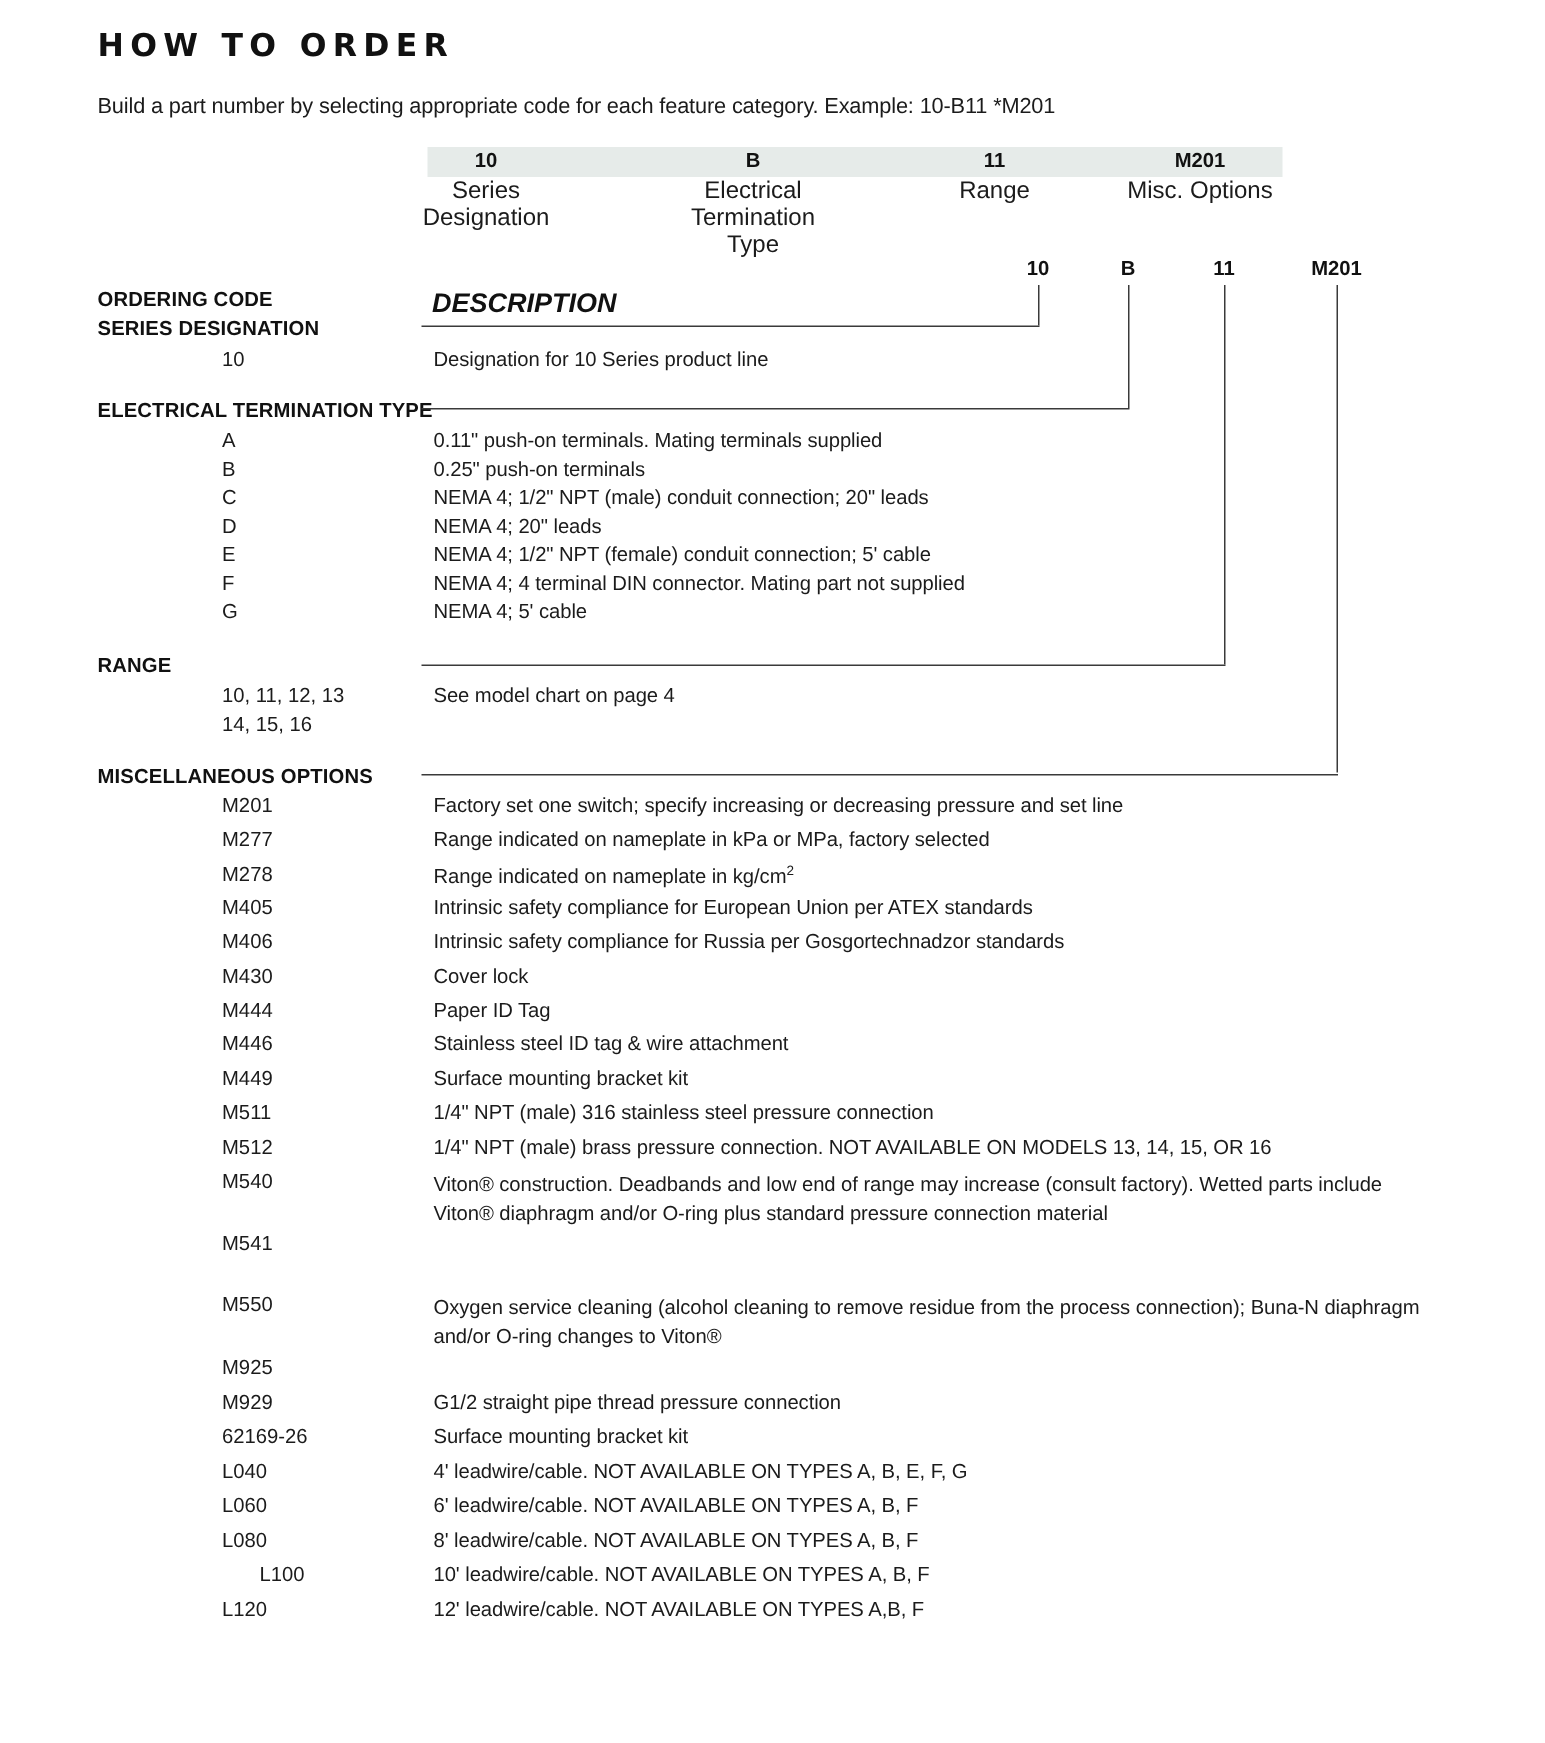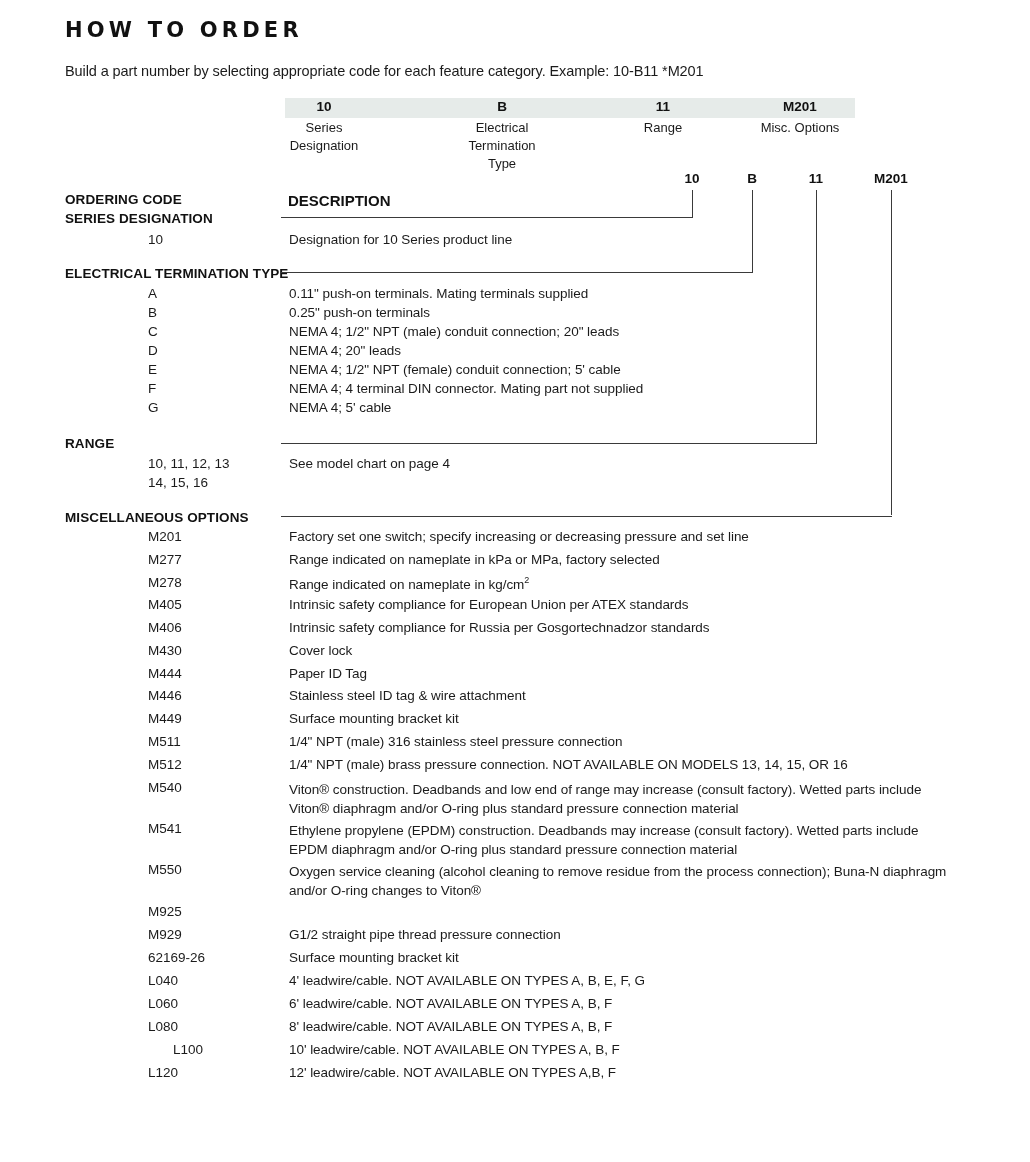--- a/index.html
+++ b/index.html
@@ -56,21 +56,21 @@
     top: 99px;
     text-align: center;
     font-size: 13.5px;
     font-weight: bold;
     color: #111111;
   }
   .pn-sub {
     position: absolute;
     top: 119px;
     text-align: center;
-    font-size: 13px;
+    font-size: 16px;
     color: #1b1b1b;
     line-height: 18px;
   }
   .c1 { left: 262px; width: 124px; }
   .c2 { left: 432px; width: 140px; }
   .c3 { left: 608px; width: 110px; }
   .c4 { left: 735px; width: 130px; }
 
   
   .blabel {
@@ -94,23 +94,24 @@
     font-size: 13.5px;
     font-weight: bold;
     letter-spacing: 0.1px;
     color: #111111;
     white-space: nowrap;
   }
   .desc-head {
     position: absolute;
     left: 288px;
     top: 192px;
-    font-size: 15px;
-    font-weight: bold;
-    color: #111111;
+    font-size: 18px;
+    font-weight: bold;
+    color: #111111;
+    font-style: italic;
   }
 
   
   .rule {
     position: absolute;
     height: 0;
     border-top: 1.4px solid #3a3a3a;
   }
 
   
@@ -285,21 +286,20 @@
   <div class="code indent-b" style="top:734px;">M511</div>
   <div class="desc" style="top:734px;">1/4" NPT (male) 316 stainless steel pressure connection</div>
 
   <div class="code indent-b" style="top:757px;">M512</div>
   <div class="desc" style="top:757px;">1/4" NPT (male) brass pressure connection. NOT AVAILABLE ON MODELS 13, 14, 15, OR 16</div>
 
   <div class="code indent-b" style="top:780px;">M540</div>
   <div class="desc wrap" style="top:780px;">Viton® construction. Deadbands and low end of range may increase (consult factory). Wetted parts include Viton® diaphragm and/or O-ring plus standard pressure connection material</div>
 
   <div class="code indent-b" style="top:821px;">M541</div>
-  <div class="desc wrap" style="top:821px;">Ethylene propylene (EPDM) construction. Deadbands may increase (consult factory). Wetted parts include EPDM diaphragm and/or O-ring plus standard pressure connection material</div>
 
   <div class="code indent-b" style="top:862px;">M550</div>
   <div class="desc wrap" style="top:862px; width:690px;">Oxygen service cleaning (alcohol cleaning to remove residue from the process connection); Buna-N diaphragm and/or O-ring changes to Viton®</div>
 
   <div class="code indent-b" style="top:904px;">M925</div>
 
   <div class="code indent-b" style="top:927px;">M929</div>
   <div class="desc" style="top:927px;">G1/2 straight pipe thread pressure connection</div>
 
   <div class="code indent-b" style="top:950px;">62169-26</div>

